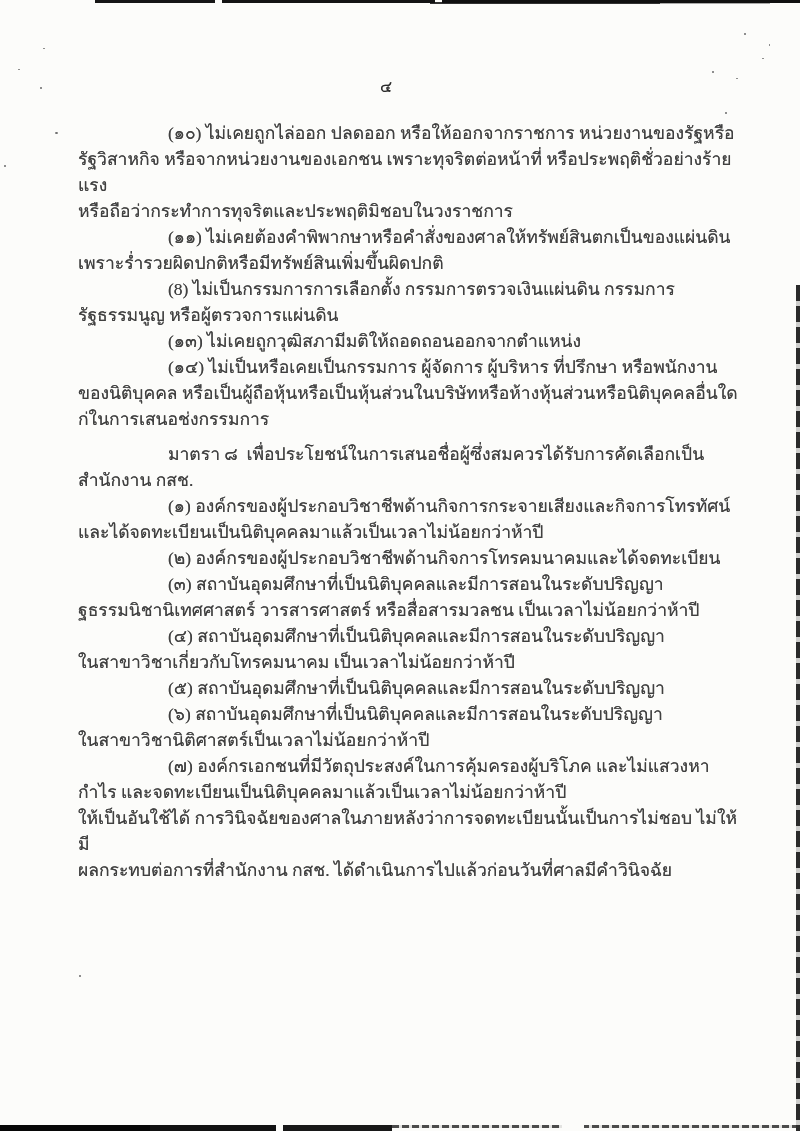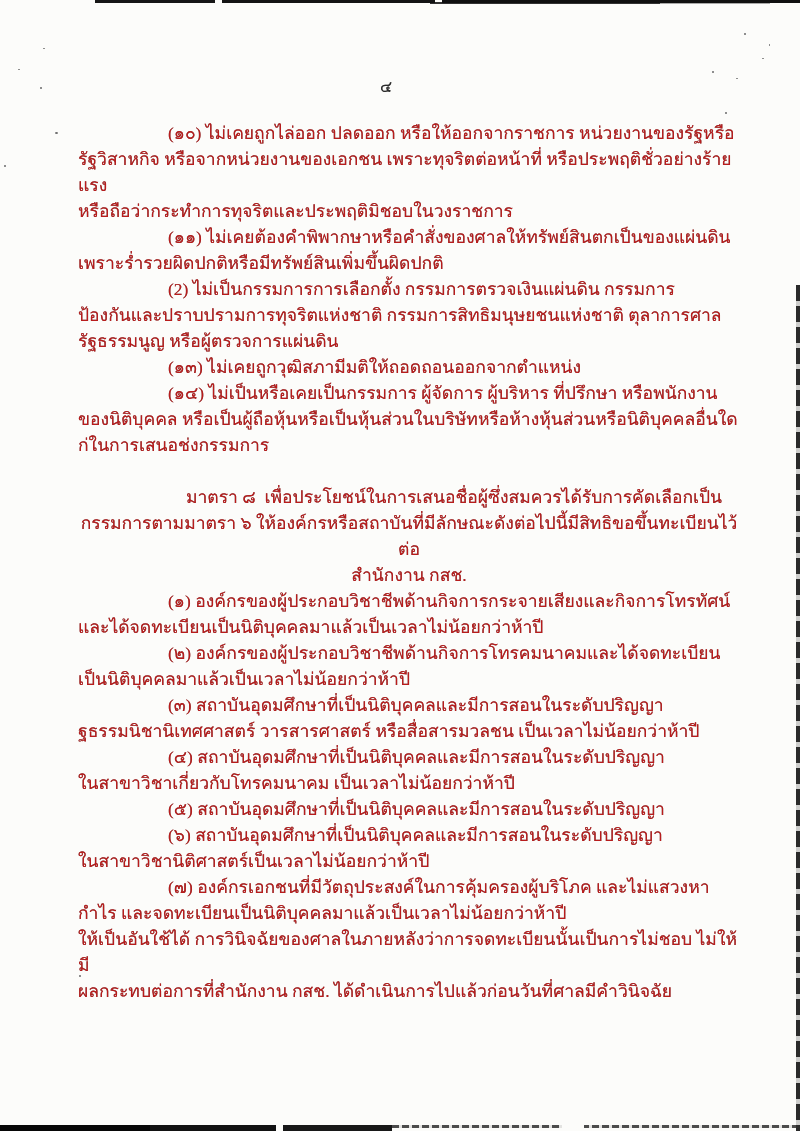--- a/index.html
+++ b/index.html
@@ -27,25 +27,25 @@
     color: #2a2a2a;
     text-shadow: 0 0 0.5px rgba(0,0,0,0.5);
   }
   .doc-body {
     position: absolute;
     top: 120px;
     left: 78px;
     width: 662px;
     font-size: 17.5px;
     line-height: 26px;
-    color: #b91c1c;
+    color: #404040;
     text-shadow: 0 0 0.4px rgba(10,10,10,0.55);
   }
   .para { margin: 0; }
-  .para.gap-before { margin-top: 26px; text-align: center; }
+  .para.gap-before { margin-top: 9px; }
   .line { white-space: pre-wrap; }
   .line.indent { padding-left: 90px; }
 
   
   .artifact { position: absolute; pointer-events: none; }
   .top-edge-line {
     top: 0; left: 95px; width: 705px; height: 3px;
     background: linear-gradient(90deg,
       #161616 0 120px, rgba(22,22,22,0) 120px 127px,
       #141414 127px 340px, rgba(0,0,0,0) 340px 347px,
@@ -87,44 +87,41 @@
       <div class="para">
         <div class="line indent">(๑๐) ไม่เคยถูกไล่ออก ปลดออก หรือให้ออกจากราชการ หน่วยงานของรัฐหรือ</div>
         <div class="line">รัฐวิสาหกิจ หรือจากหน่วยงานของเอกชน เพราะทุจริตต่อหน้าที่ หรือประพฤติชั่วอย่างร้ายแรง</div>
         <div class="line">หรือถือว่ากระทำการทุจริตและประพฤติมิชอบในวงราชการ</div>
       </div>
       <div class="para">
         <div class="line indent">(๑๑) ไม่เคยต้องคำพิพากษาหรือคำสั่งของศาลให้ทรัพย์สินตกเป็นของแผ่นดิน</div>
         <div class="line">เพราะร่ำรวยผิดปกติหรือมีทรัพย์สินเพิ่มขึ้นผิดปกติ</div>
       </div>
       <div class="para">
-        <div class="line indent">(2) ไม่เป็นกรรมการการเลือกตั้ง กรรมการตรวจเงินแผ่นดิน กรรมการ</div>
-        <div class="line">ป้องกันและปราบปรามการทุจริตแห่งชาติ กรรมการสิทธิมนุษยชนแห่งชาติ ตุลาการศาล</div>
+        <div class="line indent">(8) ไม่เป็นกรรมการการเลือกตั้ง กรรมการตรวจเงินแผ่นดิน กรรมการ</div>
         <div class="line">รัฐธรรมนูญ หรือผู้ตรวจการแผ่นดิน</div>
       </div>
       <div class="para">
         <div class="line indent">(๑๓) ไม่เคยถูกวุฒิสภามีมติให้ถอดถอนออกจากตำแหน่ง</div>
       </div>
       <div class="para">
         <div class="line indent">(๑๔) ไม่เป็นหรือเคยเป็นกรรมการ ผู้จัดการ ผู้บริหาร ที่ปรึกษา หรือพนักงาน</div>
         <div class="line">ของนิติบุคคล หรือเป็นผู้ถือหุ้นหรือเป็นหุ้นส่วนในบริษัทหรือห้างหุ้นส่วนหรือนิติบุคคลอื่นใด</div>
         <div class="line">ก่ในการเสนอช่งกรรมการ</div>
       </div>
       <div class="para gap-before">
         <div class="line indent">มาตรา ๘  เพื่อประโยชน์ในการเสนอชื่อผู้ซึ่งสมควรได้รับการคัดเลือกเป็น</div>
-        <div class="line">กรรมการตามมาตรา ๖ ให้องค์กรหรือสถาบันที่มีลักษณะดังต่อไปนี้มีสิทธิขอขึ้นทะเบียนไว้ต่อ</div>
         <div class="line">สำนักงาน กสช.</div>
       </div>
       <div class="para">
         <div class="line indent">(๑) องค์กรของผู้ประกอบวิชาชีพด้านกิจการกระจายเสียงและกิจการโทรทัศน์</div>
         <div class="line">และได้จดทะเบียนเป็นนิติบุคคลมาแล้วเป็นเวลาไม่น้อยกว่าห้าปี</div>
       </div>
       <div class="para">
         <div class="line indent">(๒) องค์กรของผู้ประกอบวิชาชีพด้านกิจการโทรคมนาคมและได้จดทะเบียน</div>
-        <div class="line">เป็นนิติบุคคลมาแล้วเป็นเวลาไม่น้อยกว่าห้าปี</div>
       </div>
       <div class="para">
         <div class="line indent">(๓) สถาบันอุดมศึกษาที่เป็นนิติบุคคลและมีการสอนในระดับปริญญา</div>
         <div class="line">ฐธรรมนิชานิเทศศาสตร์ วารสารศาสตร์ หรือสื่อสารมวลชน เป็นเวลาไม่น้อยกว่าห้าปี</div>
       </div>
       <div class="para">
         <div class="line indent">(๔) สถาบันอุดมศึกษาที่เป็นนิติบุคคลและมีการสอนในระดับปริญญา</div>
         <div class="line">ในสาขาวิชาเกี่ยวกับโทรคมนาคม เป็นเวลาไม่น้อยกว่าห้าปี</div>
       </div>
       <div class="para">

